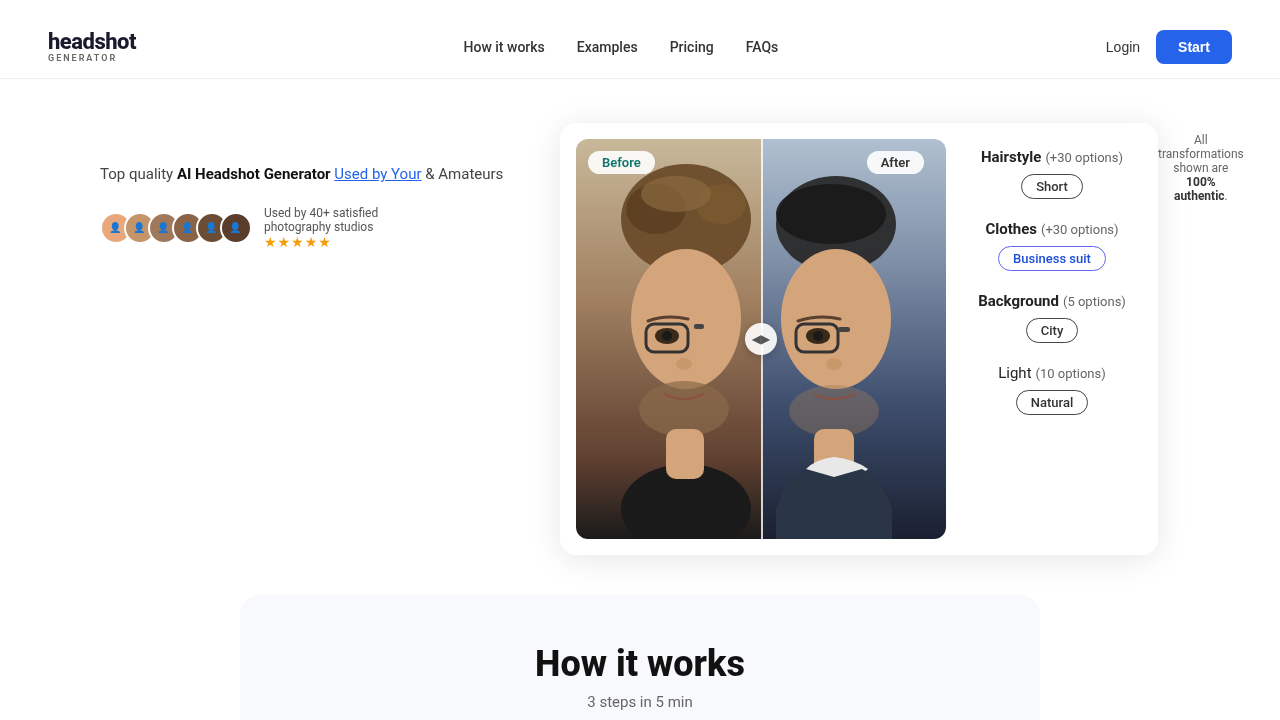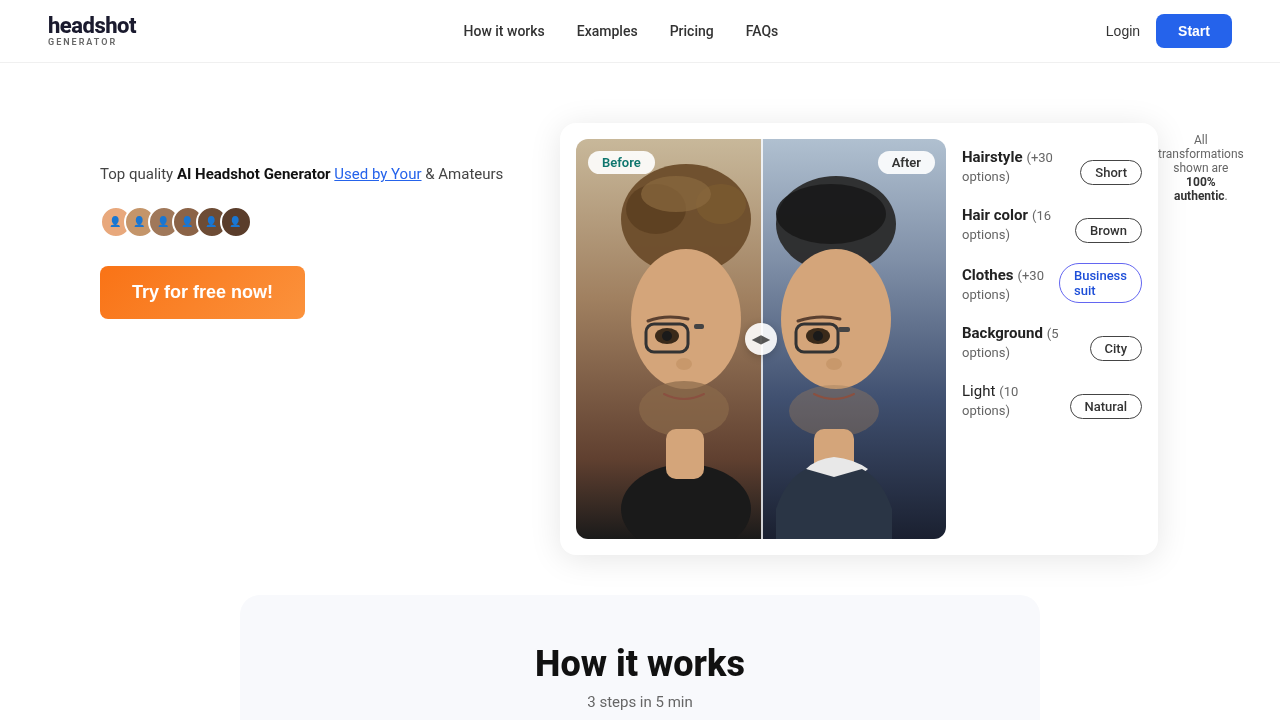--- a/index.html
+++ b/index.html
@@ -1,19 +1,19 @@
 <!DOCTYPE html>
 <html><head>
   <meta charset="utf-8">
   <style>
     * { margin: 0; padding: 0; box-sizing: border-box; }
     body { font-family: -apple-system, BlinkMacSystemFont, 'Segoe UI', Roboto, sans-serif; background: #fff; color: #222; width: 1280px; min-height: 720px; overflow-x: hidden; }
 
     
-    nav { display: flex; align-items: center; justify-content: space-between; padding: 14px 48px; border-bottom: 1px solid #f0f0f0; position: sticky; top: 0; background: #fff; z-index: 100; }
+    nav { display: flex; align-items: center; justify-content: space-between; padding: 14px 48px; border-bottom: 1px solid #f0f0f0; position: sticky; top: 16px; background: #fff; z-index: 100; }
     .nav-logo { display: flex; flex-direction: column; line-height: 1; }
     .nav-logo .logo-main { font-size: 22px; font-weight: 800; color: #1a1a2e; letter-spacing: -0.5px; }
     .nav-logo .logo-sub { font-size: 9px; font-weight: 600; color: #666; letter-spacing: 2px; text-transform: uppercase; margin-top: 1px; }
     .nav-links { display: flex; align-items: center; gap: 32px; }
     .nav-links a { text-decoration: none; color: #333; font-size: 14px; font-weight: 500; }
     .nav-actions { display: flex; align-items: center; gap: 16px; }
     .btn-login { background: none; border: none; cursor: pointer; font-size: 14px; font-weight: 500; color: #333; }
     .btn-start { background: #2563eb; color: #fff; border: none; border-radius: 8px; padding: 9px 22px; font-size: 14px; font-weight: 600; cursor: pointer; }
 
     
@@ -34,27 +34,27 @@
     .avatar-circle.a5 { background: #6d4c35; }
     .avatar-circle.a6 { background: #5a3d2b; }
     .stars { color: #f59e0b; font-size: 14px; letter-spacing: 1px; }
     .btn-cta { background: linear-gradient(135deg, #f97316, #fb923c); color: #fff; border: none; border-radius: 8px; padding: 16px 32px; font-size: 18px; font-weight: 700; cursor: pointer; display: inline-block; }
 
     
     .hero-right { flex: 1; display: flex; align-items: flex-start; gap: 0; }
     .comparison-card { background: #fff; border-radius: 16px; box-shadow: 0 4px 32px rgba(0,0,0,0.10); padding: 16px; display: flex; gap: 16px; align-items: flex-start; }
     .photo-wrapper { position: relative; width: 370px; height: 400px; border-radius: 12px; overflow: hidden; flex-shrink: 0; }
     .badge-before { position: absolute; top: 12px; left: 12px; background: rgba(255,255,255,0.9); border-radius: 20px; padding: 4px 14px; font-size: 13px; font-weight: 600; color: #0f766e; }
-    .badge-after { position: absolute; top: 12px; right: 11px; background: rgba(255,255,255,0.9); border-radius: 20px; padding: 4px 14px; font-size: 13px; font-weight: 600; color: #333; }
+    .badge-after { position: absolute; top: 12px; right: 22px; background: rgba(255,255,255,0.9); border-radius: 20px; padding: 4px 14px; font-size: 13px; font-weight: 600; color: #333; }
     .divider-handle { position: absolute; top: 50%; left: 50%; transform: translate(-50%, -50%); width: 32px; height: 32px; background: rgba(255,255,255,0.9); border-radius: 50%; display: flex; align-items: center; justify-content: center; z-index: 5; box-shadow: 0 2px 8px rgba(0,0,0,0.2); font-size: 14px; color: #555; }
     .vertical-line { position: absolute; top: 0; bottom: 0; left: 50%; width: 2px; background: rgba(255,255,255,0.8); z-index: 4; }
 
     
     .options-panel { display: flex; flex-direction: column; gap: 20px; padding: 8px 0; min-width: 180px; }
-    .option-group { display: flex; flex-direction: row; align-items: flex-end; gap: 8px; }
+    .option-group { display: flex; flex-direction: column; align-items: center; gap: 8px; }
     .option-badge { border: 1.5px solid #444; border-radius: 20px; padding: 4px 14px; font-size: 13px; color: #333; font-weight: 500; background: #fff; }
     .option-badge.highlight { border-color: #6366f1; color: #1d4ed8; }
 
     
     .authentic-note { text-align: center; font-size: 12px; color: #666; margin-top: 8px; }
     .authentic-note strong { font-weight: 700; color: #333; }
 
     
     .how-section { background: #f8f9fc; margin: 0 120px; border-radius: 20px; padding: 48px 60px 48px; }
     .how-title { text-align: center; font-size: 36px; font-weight: 800; color: #111; margin-bottom: 8px; }
@@ -88,22 +88,25 @@
     </p>
     <div class="social-proof">
       <div class="avatars">
         <div class="avatar-circle a1">👤</div>
         <div class="avatar-circle a2">👤</div>
         <div class="avatar-circle a3">👤</div>
         <div class="avatar-circle a4">👤</div>
         <div class="avatar-circle a5">👤</div>
         <div class="avatar-circle a6">👤</div>
       </div>
+      <div>
+        <div style="font-size:12px;color:#555;">Used by 40+ satisfied<br>photography studios</div>
+        <div class="stars">★★★★★</div>
+      </div>
     </div>
-    <button class="btn-cta">Try for free now!</button>
   </div>
 
   <div class="hero-right">
     <div class="comparison-card">
 
       <div class="photo-wrapper">
 
         <div style="position:absolute;inset:0;background:linear-gradient(to bottom, #c8b89a 0%, #a08060 40%, #604030 80%, #1a1a1a 100%); clip-path: polygon(0 0, 50% 0, 50% 100%, 0 100%);"></div>
 
         <div style="position:absolute;inset:0;background:linear-gradient(to bottom, #b0c0d0 0%, #8090a8 30%, #405070 65%, #1a2030 100%); clip-path: polygon(50% 0, 100% 0, 100% 100%, 50% 100%);"></div>
@@ -179,27 +182,20 @@
       <div class="options-panel">
         <div class="option-group">
           <div>
             <span style="font-size:15px;font-weight:700;">Hairstyle</span>
             <span style="font-size:13px;color:#666;">(+30 options)</span>
           </div>
           <div class="option-badge">Short</div>
         </div>
         <div class="option-group">
           <div>
-            <span style="font-size:15px;font-weight:700;">Hair color</span>
-            <span style="font-size:13px;color:#666;">(16 options)</span>
-          </div>
-          <div class="option-badge">Brown</div>
-        </div>
-        <div class="option-group">
-          <div>
             <span style="font-size:15px;font-weight:700;">Clothes</span>
             <span style="font-size:13px;color:#666;">(+30 options)</span>
           </div>
           <div class="option-badge highlight">Business suit</div>
         </div>
         <div class="option-group">
           <div>
             <span style="font-size:15px;font-weight:700;margin-top:31px;">Background</span>
             <span style="font-size:13px;color:#666;">(5 options)</span>
           </div>

